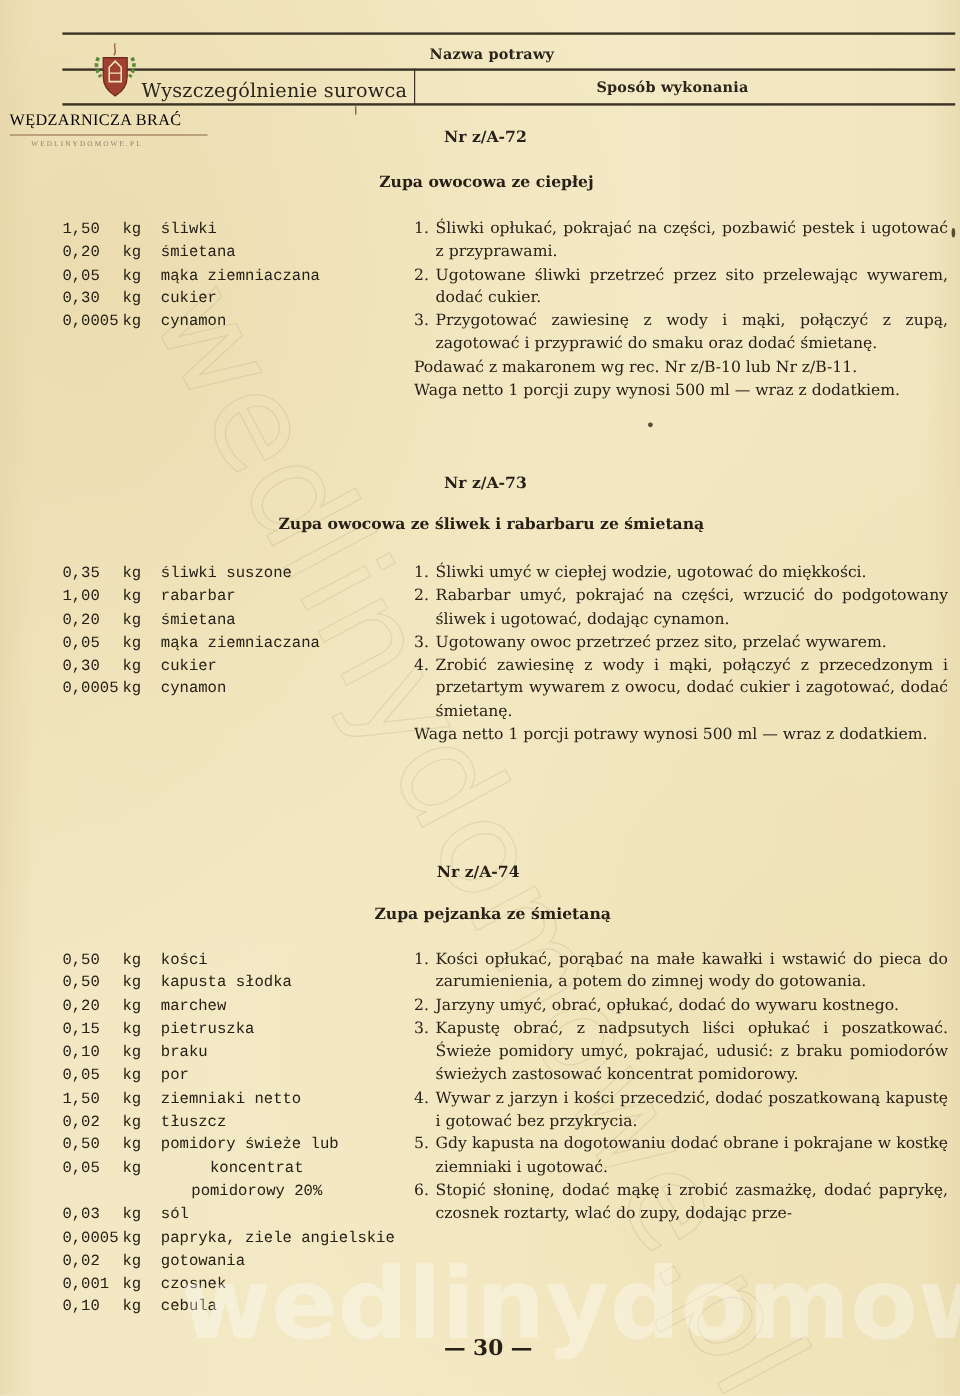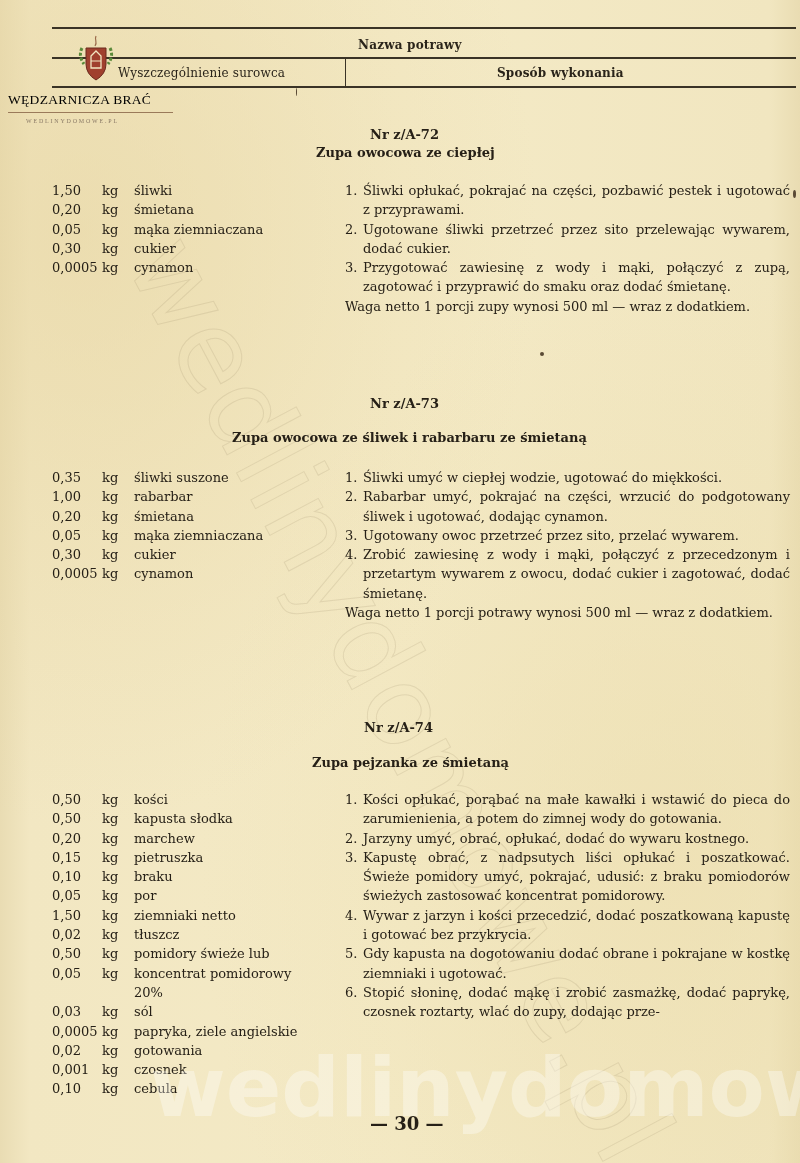--- a/index.html
+++ b/index.html
@@ -22,21 +22,21 @@
   .logo { position: absolute; left: 76px; top: 34px; width: 40px; height: 48px; }
   .brand { position: absolute; left: 8px; top: 92px; width: 165px; }
   .brand-name { font-family: "Liberation Serif", serif; font-size: 13.5px; color: #000000; letter-spacing: 0.3px; }
   .brand-line { border-top: 1px solid #9a7a5a; margin: 4px 0 5px 0; width: 165px; }
   .brand-url { font-family: "Liberation Serif", serif; font-size: 6px; letter-spacing: 1.8px; color: #8a7a66; padding-left: 18px; }
 
   .rec-no { position: absolute; font-weight: bold; font-size: 13px; }
   .rec-title { position: absolute; font-weight: bold; font-size: 13px; white-space: nowrap; }
 
   .ingredients { position: absolute; left: 52px; font-size: 13px; line-height: 19.3px; }
-  .ing { display: flex; white-space: nowrap; }
+  .ing { display: flex; white-space: nowrap; font-family: Liberation Mono, monospace; }
   .ing .q { width: 50px; }
   .ing .u { width: 32px; }
   .ing .n { }
 
   .steps { position: absolute; left: 345px; width: 445px; font-size: 13px; line-height: 19.3px; text-align: justify; }
   .step { display: flex; }
   .step .num { width: 18px; flex: none; }
   .step .txt { flex: 1; }
   .note { text-align: justify; }
 
@@ -50,39 +50,39 @@
 <body>
 
 <div class="wm-diag" style="left:215px; top:215px;">wedlinydomowe.pl</div>
 
 <div class="rule" style="left:52px; top:27px; width:744px;"></div>
 <div class="rule" style="left:52px; top:57px; width:744px;"></div>
 <div class="rule" style="left:52px; top:86px; width:744px;"></div>
 <div class="vrule" style="left:345px; top:57px; height:30px;"></div>
 
 <div class="abs hdr" style="left:358px; top:38px;">Nazwa potrawy</div>
-<div class="abs hdr norm" style="left:118px; top:66px; font-size:12px;">Wyszczególnienie surowca</div>
+<div class="abs hdr norm" style="left:118px; top:66px; font-size:16px;">Wyszczególnienie surowca</div>
 <div class="abs hdr" style="left:497px; top:66px;">Sposób wykonania</div>
 
 <svg class="logo" viewBox="0 0 40 48">
   <path d="M20 2 C 18 6, 22 8, 19 12" stroke="#9a6a4a" stroke-width="1.2" fill="none"></path>
   <path d="M6 14 Q 2 22 8 30" stroke="#5a8a3a" stroke-width="3" fill="none" stroke-dasharray="3 2"></path>
   <path d="M34 14 Q 38 22 32 30" stroke="#5a8a3a" stroke-width="3" fill="none" stroke-dasharray="3 2"></path>
   <path d="M10 14 L30 14 L30 30 Q30 40 20 46 Q10 40 10 30 Z" fill="#a0402e" stroke="#6a2a1e" stroke-width="1"></path>
   <path d="M15 22 L20 17 L25 22 L25 34 L15 34 Z" fill="none" stroke="#f2e7c2" stroke-width="1.3"></path>
   <line x1="15" y1="27" x2="25" y2="27" stroke="#f2e7c2" stroke-width="1"></line>
 </svg>
 
 <div class="brand">
   <div class="brand-name">WĘDZARNICZA BRAĆ</div>
   <div class="brand-line"></div>
   <div class="brand-url">WEDLINYDOMOWE.PL</div>
 </div>
 
-<div class="rec-no" style="left:370px; top:107px;margin-top:20px;">Nr z/A-72</div>
+<div class="rec-no" style="left:370px; top:107px;">Nr z/A-72</div>
 <div class="rec-title" style="left:316px; top:145px;">Zupa owocowa ze ciepłej</div>
 
 <div class="ingredients" style="top:181px;">
   <div class="ing">
       <span class="q">1,50</span>
       <span class="u">kg</span>
       <span class="n">śliwki</span>
     </div>
   <div class="ing">
       <span class="q">0,20</span>
@@ -112,20 +112,21 @@
       <span class="txt">Śliwki opłukać, pokrajać na części, pozbawić pestek i ugotować z przyprawami.</span>
     </div>
   <div class="step">
       <span class="num">2.</span>
       <span class="txt">Ugotowane śliwki przetrzeć przez sito przelewając wywarem, dodać cukier.</span>
     </div>
   <div class="step">
       <span class="num">3.</span>
       <span class="txt">Przygotować zawiesinę z wody i mąki, połączyć z zupą, zagotować i przyprawić do smaku oraz dodać śmietanę.</span>
     </div>
+  <div class="note">Podawać z makaronem wg rec. Nr z/B-10 lub Nr z/B-11.</div>
   <div class="note">Waga netto 1 porcji zupy wynosi 500 ml — wraz z dodatkiem.</div>
 </div>
 
 <div class="rec-no" style="left:370px; top:396px;">Nr z/A-73</div>
 <div class="rec-title" style="left:232px; top:430px;">Zupa owocowa ze śliwek i rabarbaru ze śmietaną</div>
 
 <div class="ingredients" style="top:468px;">
   <div class="ing">
       <span class="q">0,35</span>
       <span class="u">kg</span>
@@ -223,21 +224,21 @@
       <span class="n">tłuszcz</span>
     </div>
   <div class="ing">
       <span class="q">0,50</span>
       <span class="u">kg</span>
       <span class="n">pomidory świeże lub</span>
     </div>
   <div class="ing">
       <span class="q">0,05</span>
       <span class="u">kg</span>
-      <span class="n" style="white-space:normal; width:160px;">koncentrat pomidorowy 20%</span>
+      <span class="n" style="white-space:normal; width:160px;text-align:center;">koncentrat pomidorowy 20%</span>
     </div>
   <div class="ing">
       <span class="q">0,03</span>
       <span class="u">kg</span>
       <span class="n">sól</span>
     </div>
   <div class="ing">
       <span class="q">0,0005</span>
       <span class="u">kg</span>
       <span class="n">papryka, ziele angielskie</span>

